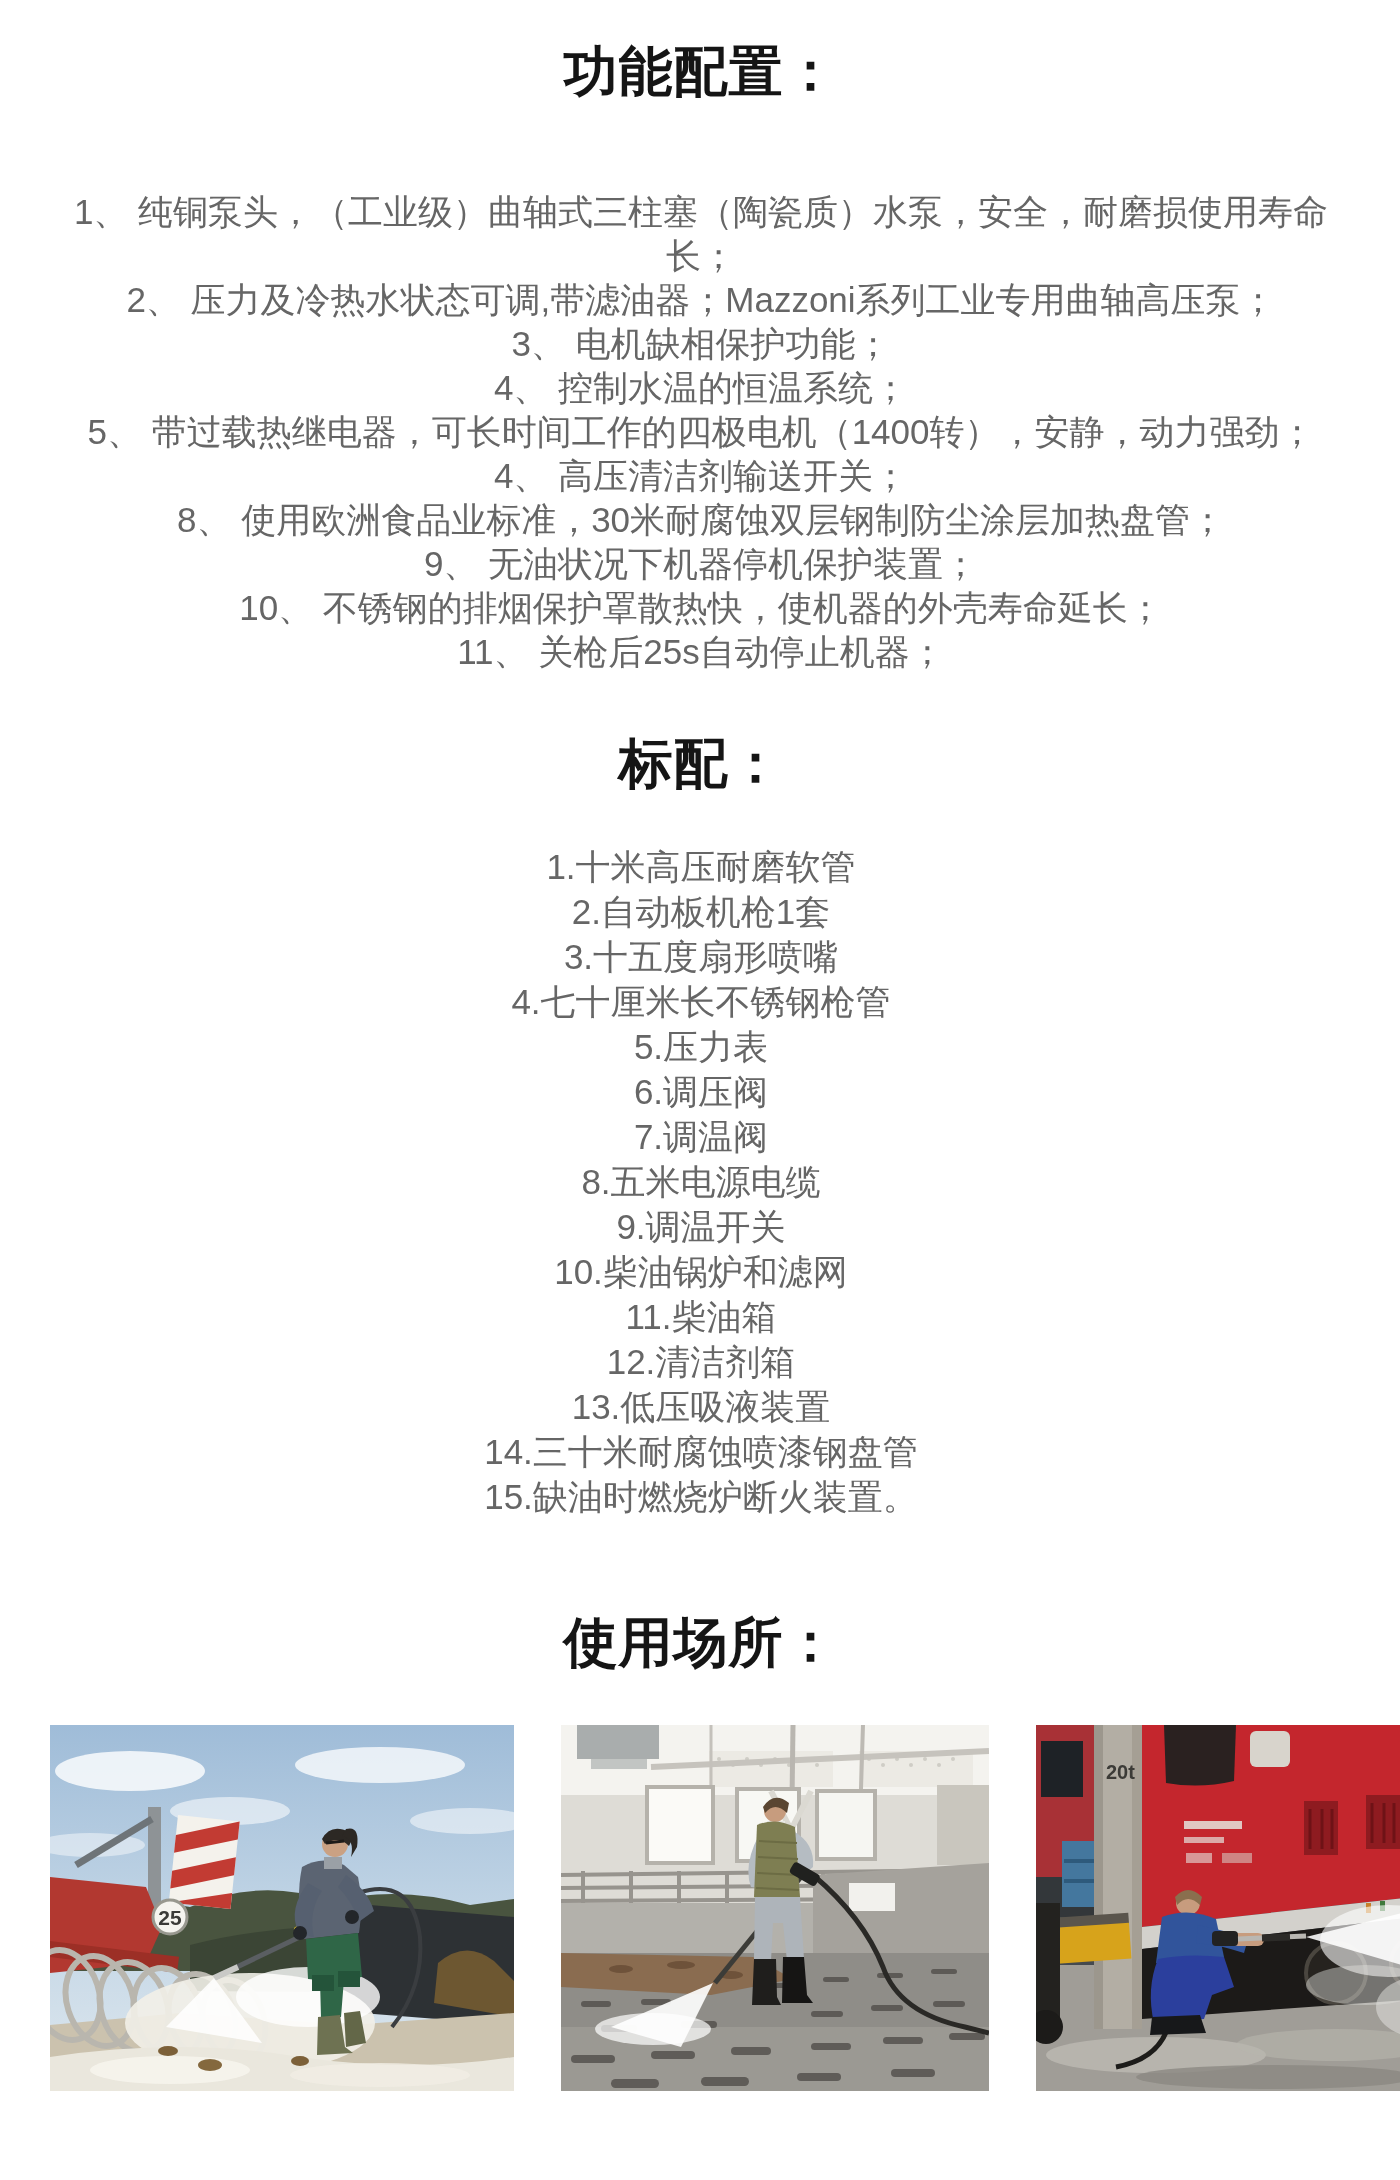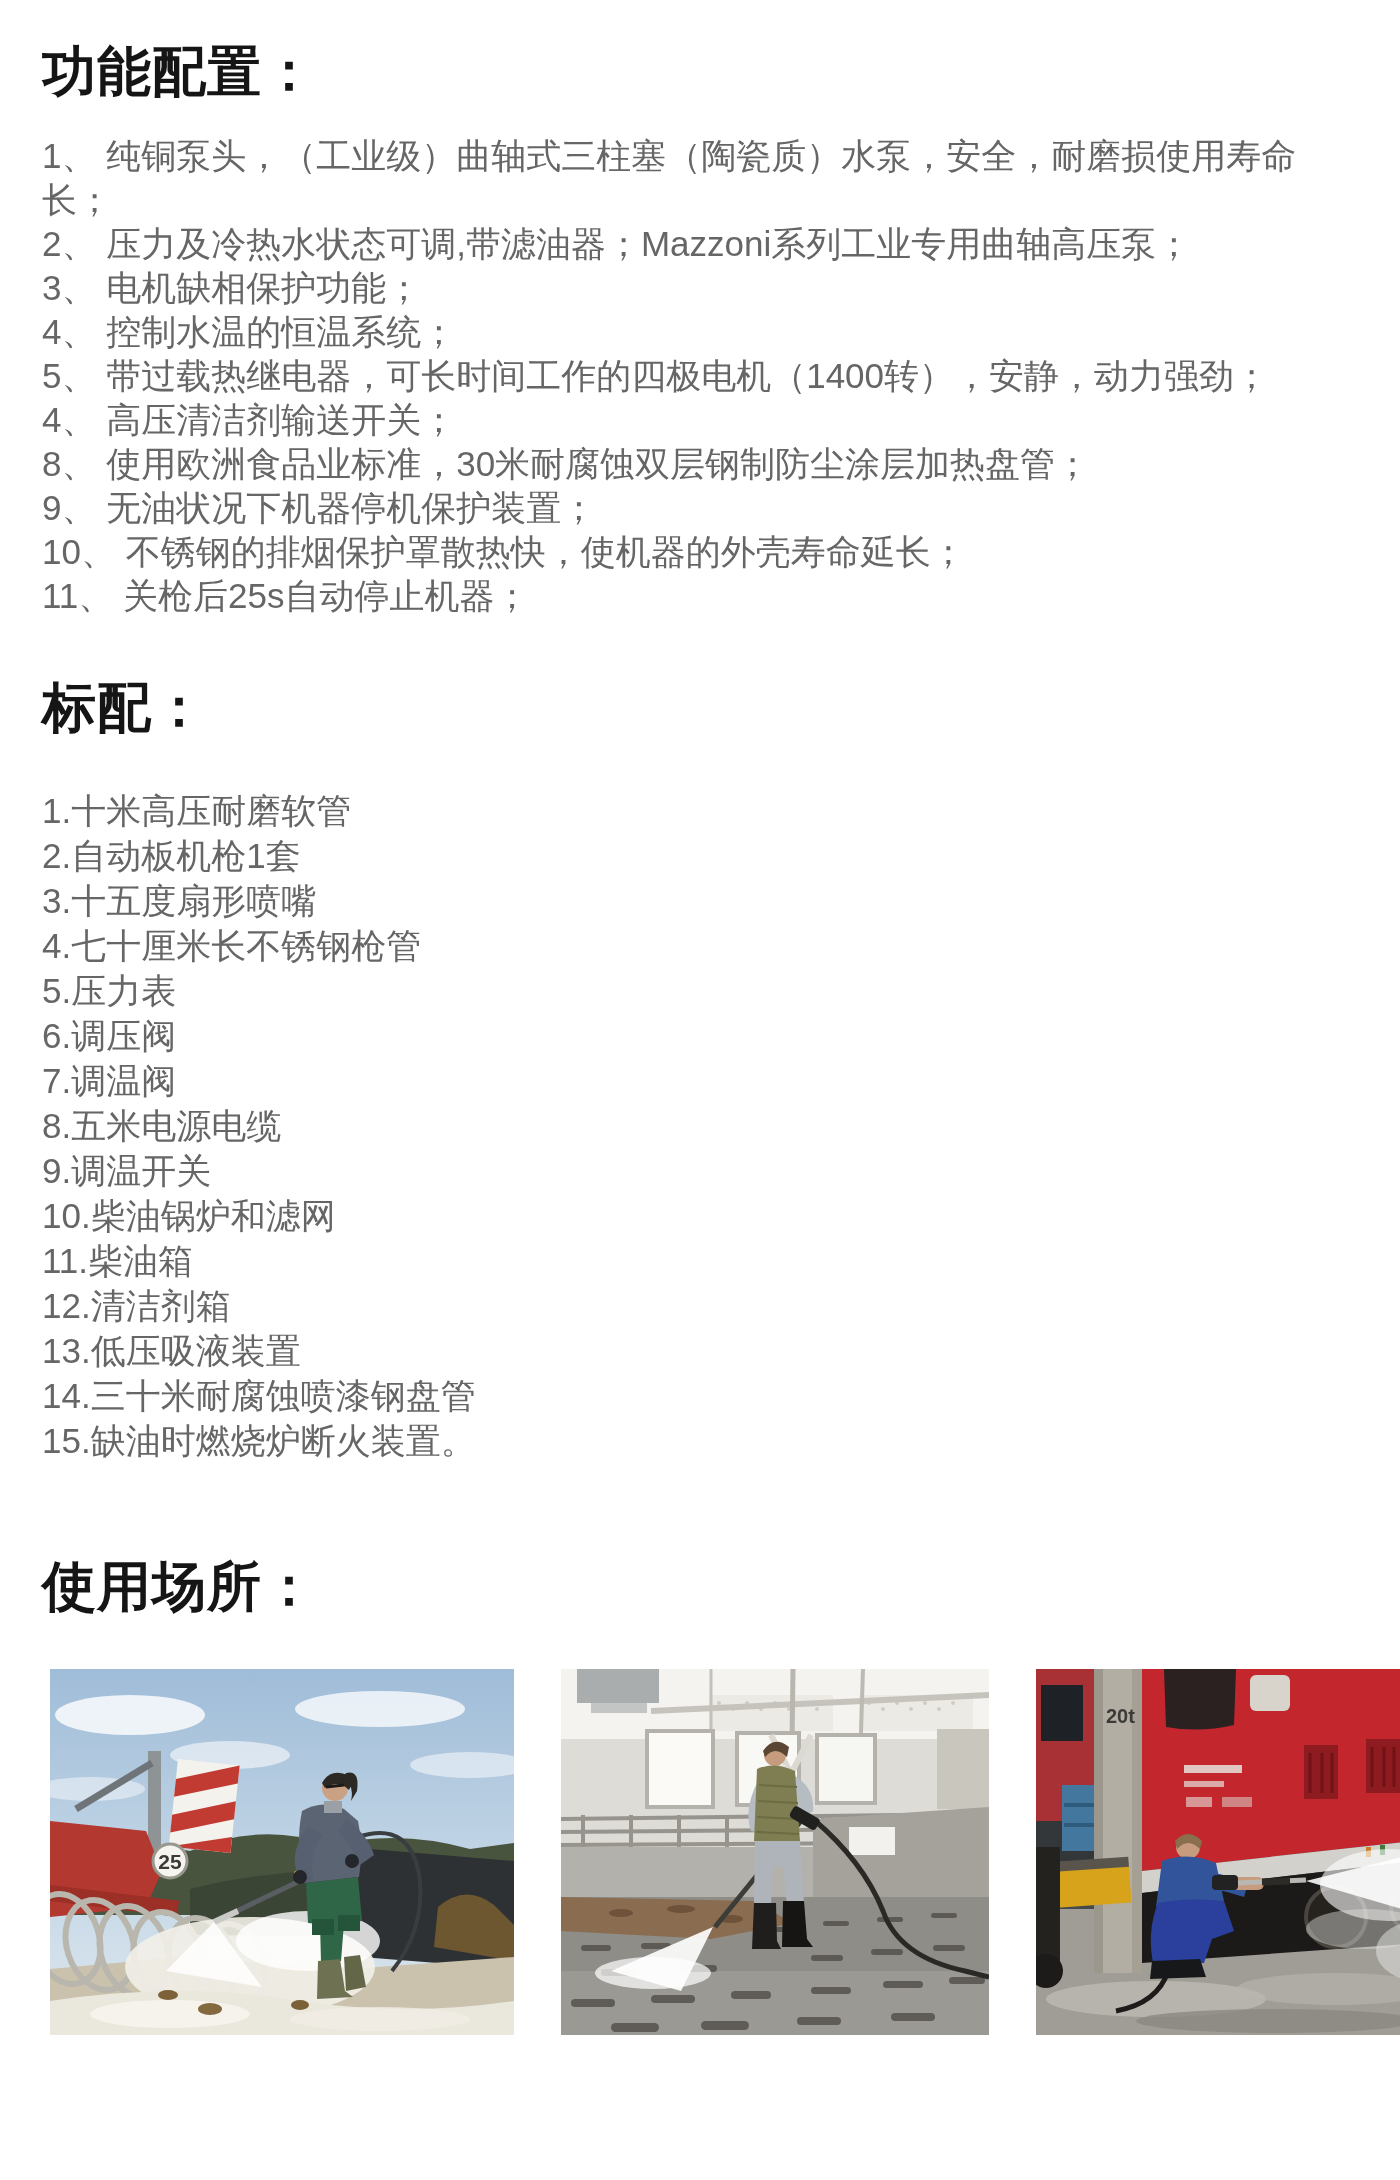--- a/index.html
+++ b/index.html
@@ -1,20 +1,20 @@
 <!DOCTYPE html>
 <html><head>
 <meta charset="utf-8">
 <style>
   html,body{margin:0;padding:0;background:#ffffff;}
   body{width:1400px;font-family:"Liberation Sans","DejaVu Sans",sans-serif;}
-  .content{padding:0 40px 0 42px;box-sizing:border-box;}
+  .content{padding:0 40px 0 42px;box-sizing:border-box;text-align:center;}
   .sec-heading{font-size:54px;font-weight:800;color:#151515;line-height:70px;margin:0;letter-spacing:1px;}
   #h-features{margin-top:36px;}
-  .feature-list{margin-top:28px;}
+  .feature-list{margin-top:84px;}
   .feature-list .li{font-size:35px;line-height:44px;color:#666666;}
   #h-standard{margin-top:54px;}
   .standard-list{margin-top:46px;}
   .standard-list .li{font-size:35px;line-height:45px;color:#666666;}
   #h-usage{margin-top:88px;}
   .photos{display:flex;gap:15px;margin:32px 0 0 -8px;}
   .photos figure{margin:0;padding:16px;}
   .photos svg{display:block;}
   .bottom-space{height:42px;}
 </style>

